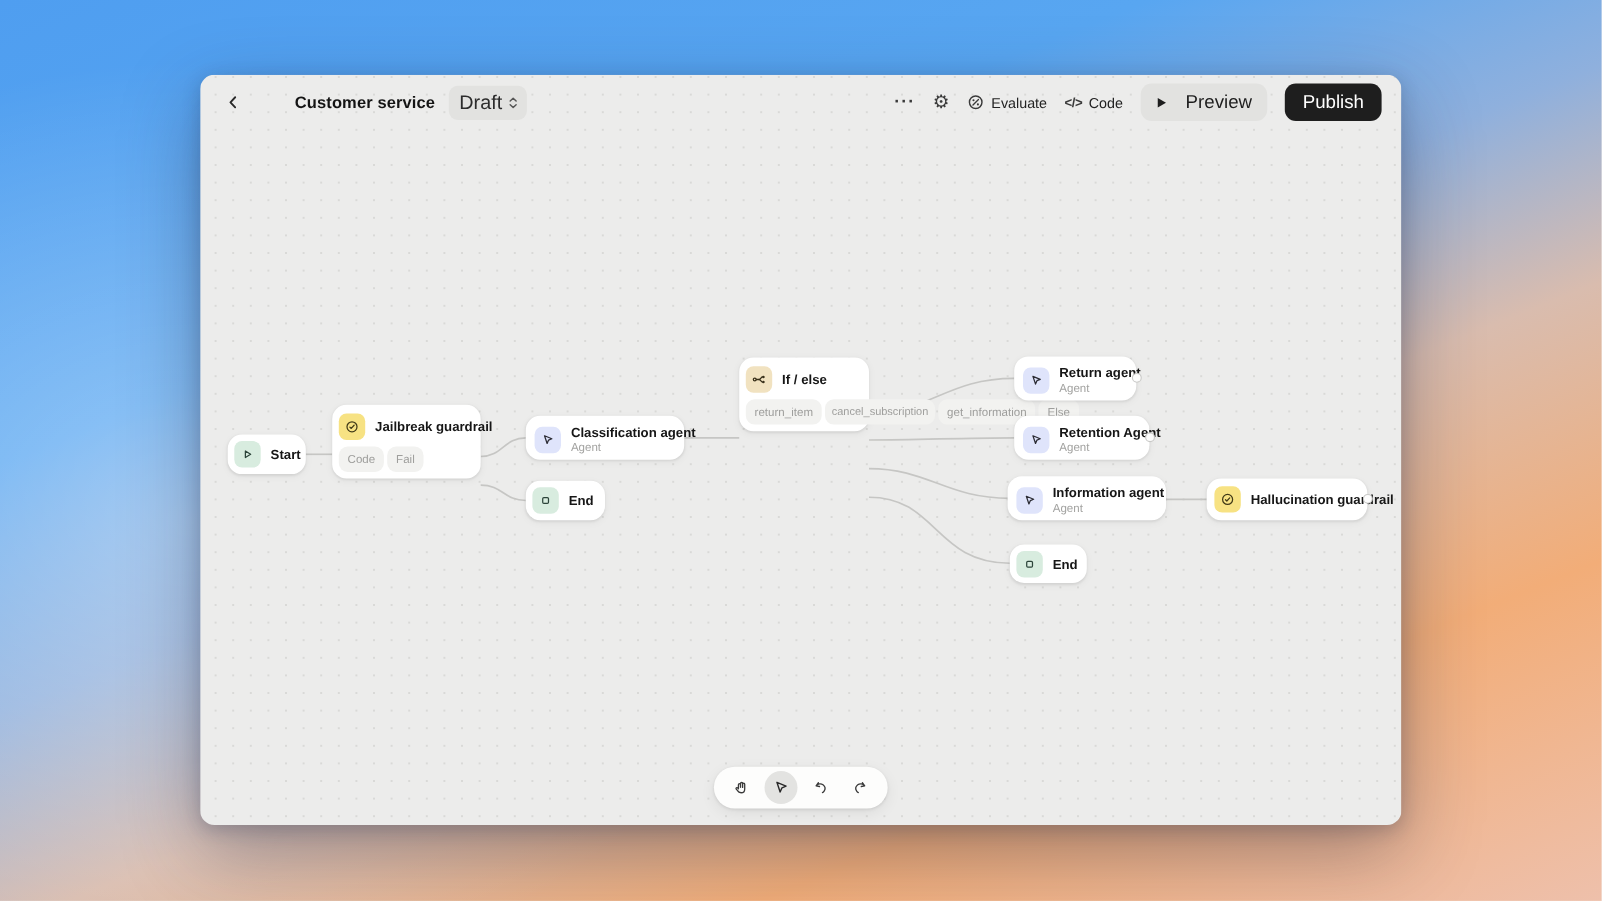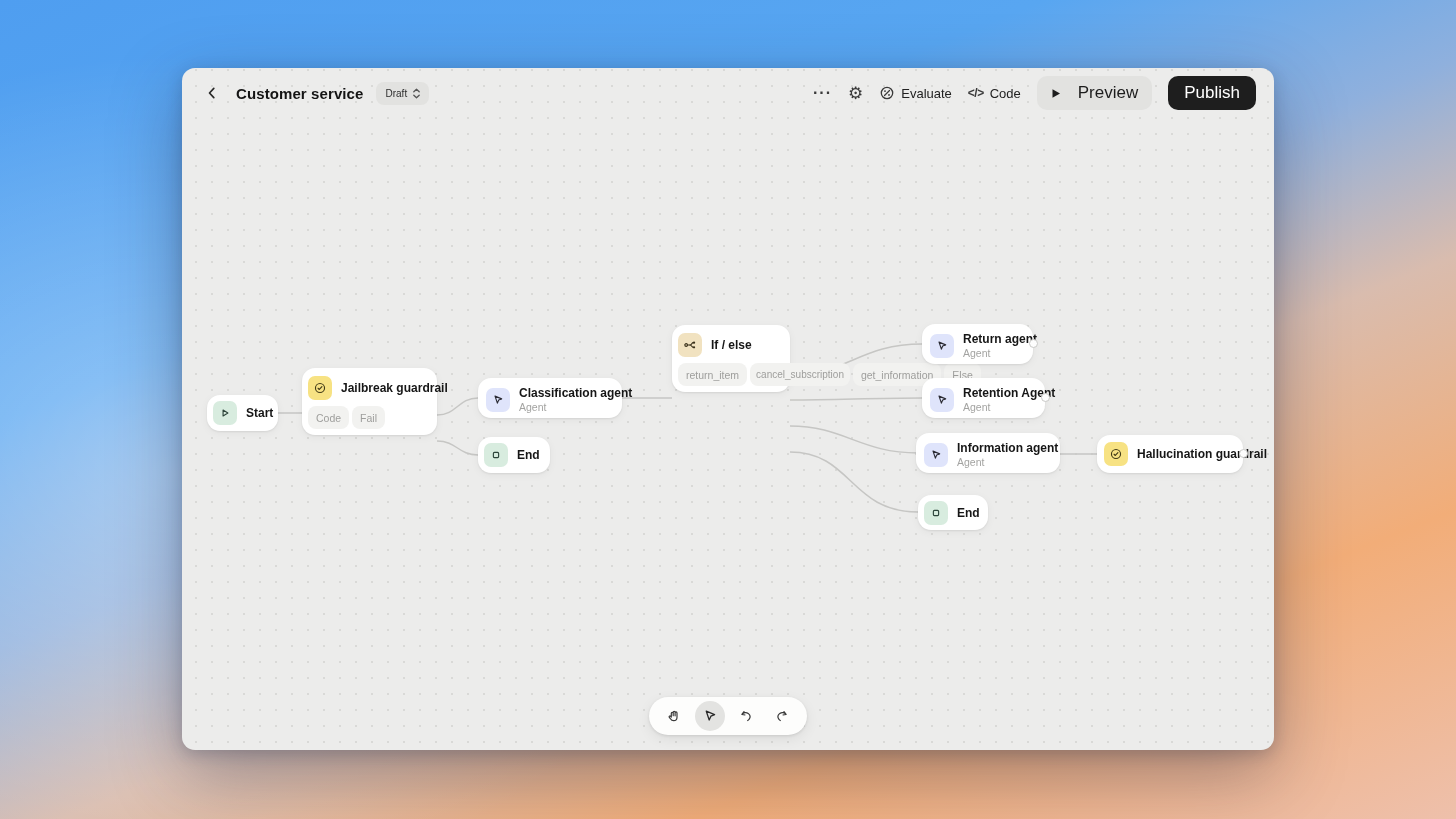--- a/index.html
+++ b/index.html
@@ -20,23 +20,23 @@
     background-image: radial-gradient(circle, #d9d9d7 1px, transparent 1.2px);
     background-size:16px 16px; background-position:6px 10px;
     overflow:hidden;
   }
 
   
   .hdr { position:absolute; top:0; left:0; right:0; height:50px;
     display:flex; align-items:center; justify-content:space-between; padding:0 18px; }
   .hdr-left { display:flex; align-items:center; gap:12px; }
   .back-btn { width:24px; height:24px; display:flex; align-items:center; justify-content:center; cursor:pointer; }
-  .hdr-title { font-size:15px; font-weight:700; color:#141414; letter-spacing:.1px; }
+  .hdr-title { font-size:15px; font-weight:700; color:#141414; letter-spacing:.1px;margin-left:32px; }
   .draft-pill { display:flex; align-items:center; gap:5px; background:#e2e2e0; border-radius:8px;
-    padding:5px 8px 5px 10px; font-size:10px; color:#2c2c2c; cursor:pointer; }
+    padding:5px 8px 5px 10px; font-size:18px; color:#2c2c2c; cursor:pointer; }
   .hdr-right { display:flex; align-items:center; gap:16px; }
   .icon-btn { display:flex; align-items:center; justify-content:center; color:#3a3a3a; cursor:pointer; }
   .menu-dots { font-size:16px; font-weight:700; color:#3a3a3a; letter-spacing:1px; }
   .gear { font-size:17px; color:#3a3a3a; }
   .hdr-item { display:flex; align-items:center; gap:6px; font-size:13px; color:#222; cursor:pointer; }
   .code-glyph { font-size:12px; font-weight:700; color:#3a3a3a; letter-spacing:-.5px; }
   .btn { border-radius:10px; padding:7px 14px; font-size:17px; display:flex; align-items:center; gap:17px; cursor:pointer;justify-content:flex-end; }
   .btn-preview { background:#e2e2e0; color:#1d1d1d; }
   .btn-publish { background:#1e1e1e; color:#ffffff; padding:7px 16px; }
 

